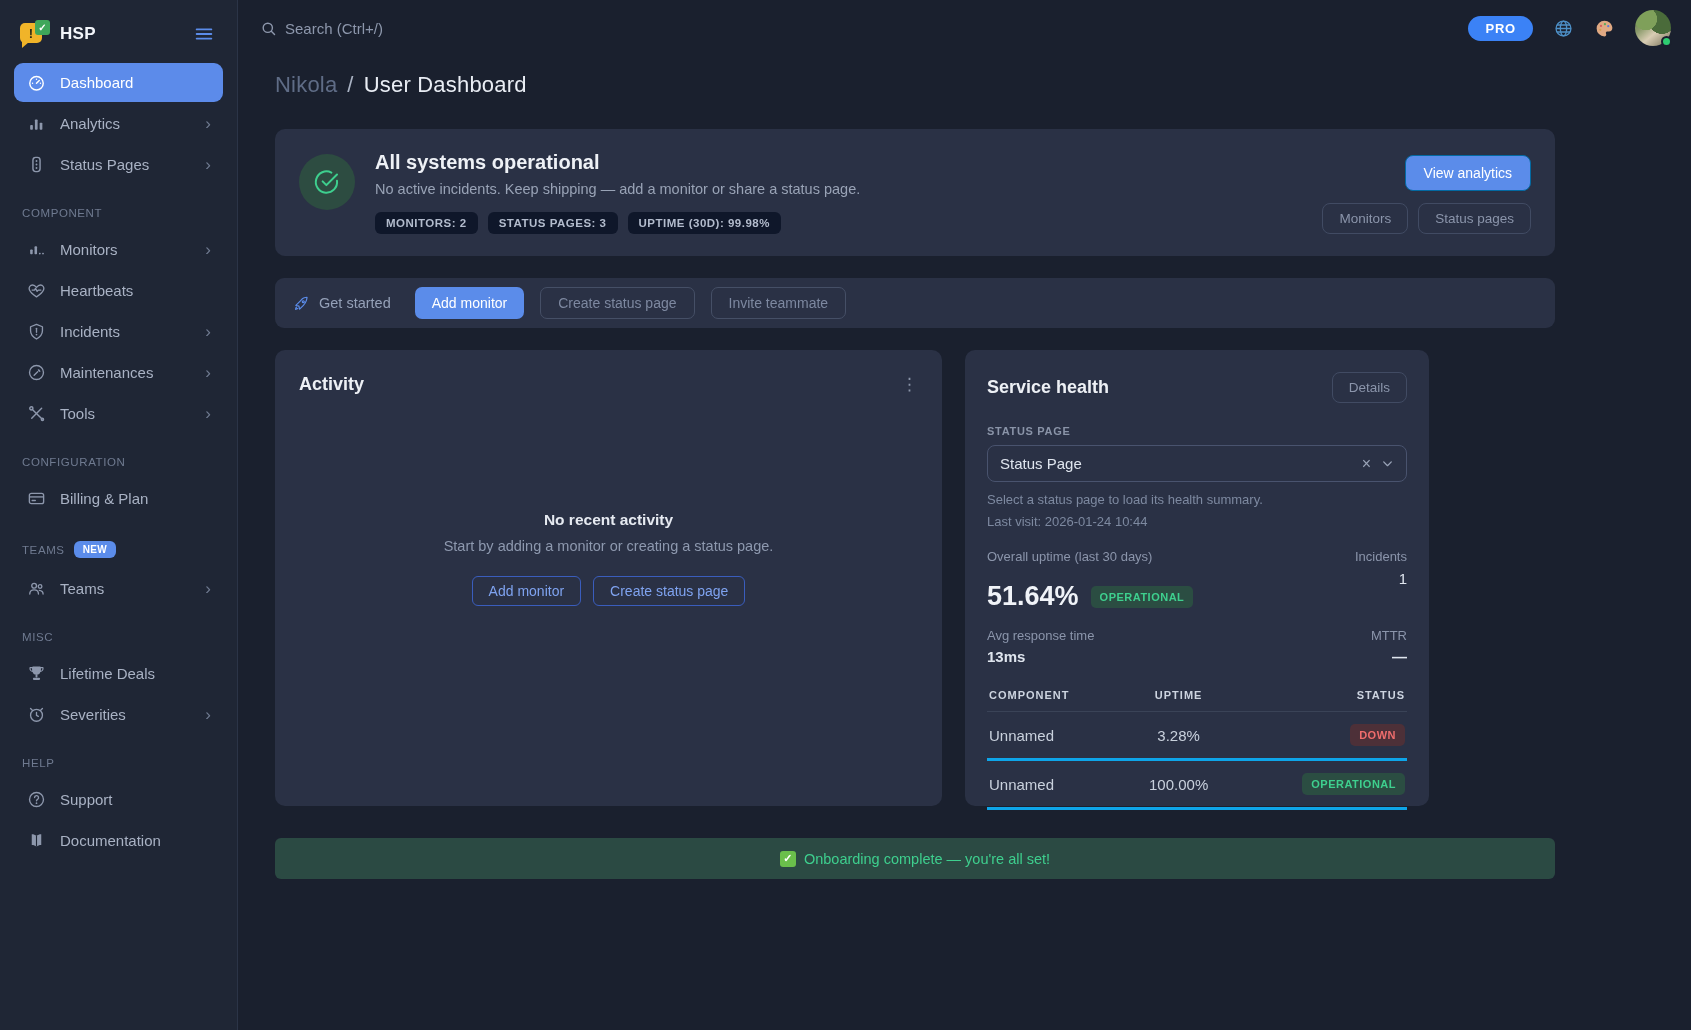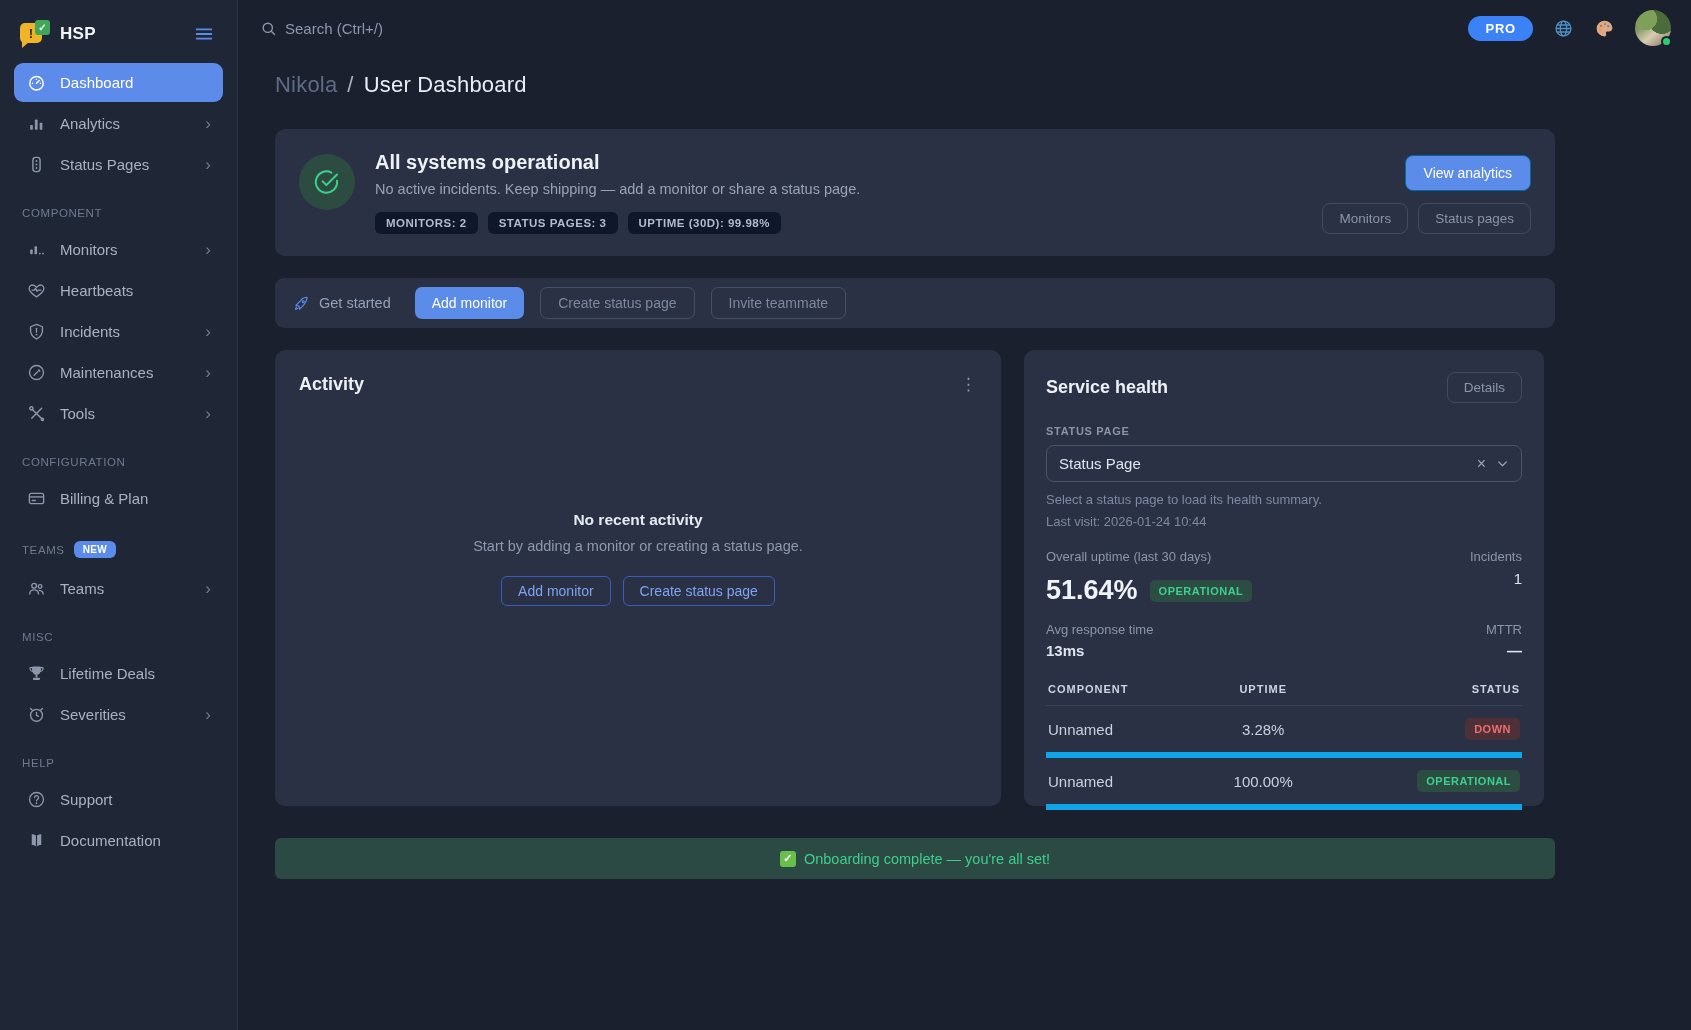--- a/index.html
+++ b/index.html
@@ -116,58 +116,58 @@
   .hero-secondary { display:flex; gap:10px; }
   
   .getstarted { margin-top:22px; width:1280px; height:50px; border-radius:9px; display:flex; align-items:center; gap:14px; padding:0 18px; }
   .gs-label { display:flex; align-items:center; gap:9px; color:#95a1b8; font-size:14.5px; margin-right:10px; }
   .gs-rocket { color:#5b8cea; display:flex; }
   .gs .btn { margin-right:2px; }
   .btn-gs-primary { background:#5b8cea; color:#fff; border:none; padding:8px 17px; font-size:14px; border-radius:7px; }
   .btn-gs-outline { background:transparent; color:#7d88a0; border:1px solid #454f66; padding:7px 17px; font-size:14px; border-radius:7px; }
   
   .grid { margin-top:22px; display:flex; gap:23px; }
-  .card-activity { width:726px; height:456px; padding:24px; display:flex; flex-direction:column; }
+  .card-activity { width:667px; height:456px; padding:24px; display:flex; flex-direction:column; }
   .card-head { display:flex; align-items:center; justify-content:space-between; }
   .card-title { font-size:18px; font-weight:600; color:#edf0f5; }
   .kebab { color:#8a94a8; font-size:17px; cursor:pointer; background:none; border:none; line-height:1; }
   .empty-wrap { flex:1; display:flex; flex-direction:column; align-items:center; justify-content:center; margin-bottom:60px; }
   .empty-title { font-size:15.5px; font-weight:600; color:#e6eaf1; }
   .empty-sub { font-size:14.5px; color:#8e99af; margin-top:9px; }
   .empty-btns { display:flex; gap:12px; margin-top:22px; }
   
-  .card-health { width:520px; height:456px; padding:22px 22px 18px 22px; }
+  .card-health { width:464px; height:456px; padding:22px 22px 18px 22px; }
   .sh-label { font-size:11px; font-weight:600; letter-spacing:.7px; color:#8a94a8; margin-top:22px; }
   .sh-select {
     margin-top:8px; height:37px; border:1px solid #49536e; border-radius:8px;
     display:flex; align-items:center; justify-content:space-between;
     padding:0 12px; cursor:pointer; background:#2a3145;
   }
   .sh-select .val { font-size:15px; color:#dfe5ee; }
   .sh-select .ctrls { display:flex; align-items:center; gap:10px; color:#9aa4b8; }
   .sh-select .x { font-size:16px; cursor:pointer; }
   .sh-helper { font-size:13px; color:#7d89a0; margin-top:10px; }
   .sh-visit { font-size:13px; color:#7d89a0; margin-top:7px; }
   .sh-stats { display:flex; justify-content:space-between; margin-top:20px; }
   .stat-label { font-size:13px; color:#8b95ab; }
-  .uptime-row { display:flex; align-items:center; gap:12px; margin-top:11px; }
+  .uptime-row { display:flex; align-items:center; gap:12px; margin-top:17px; }
   .uptime-val { font-size:27px; font-weight:700; color:#f0f3f8; }
   .stat-right { text-align:right; }
   .stat-val { font-size:15px; color:#dfe5ee; margin-top:6px; }
   .stat-val-b { font-size:15px; font-weight:700; color:#dfe5ee; margin-top:5px; }
   .sh-stats2 { display:flex; justify-content:space-between; margin-top:16px; }
   .badge { display:inline-block; font-size:11px; font-weight:700; letter-spacing:.5px; padding:5px 9px; border-radius:5px; }
   .badge.op { background:#2b4d42; color:#3ecf8e; }
   .badge.down { background:#4d3038; color:#ef6d6d; }
   .health-table { width:100%; border-collapse:collapse; margin-top:16px; }
   .health-table th {
     font-size:11px; letter-spacing:1px; color:#cdd4e0; font-weight:700;
     text-align:left; padding:8px 2px 10px 2px; border-bottom:1px solid #3a4357;
   }
-  .health-table td { font-size:15px; color:#c9d1dd; padding:12px 2px; border-bottom:6px solid #0ea5e9;margin-left:12px; }
+  .health-table td { font-size:15px; color:#c9d1dd; padding:12px 2px; border-bottom:3px solid #0ea5e9;margin-left:12px; }
   .health-table .c { text-align:center; }
   .health-table .r { text-align:right; }
   
   .banner {
     margin-top:32px; width:1280px; height:41px; border-radius:6px;
     background:#2b4a43; display:flex; align-items:center; justify-content:center; gap:8px;
     color:#3ecf8e; font-size:14.5px;
   }
   .banner-check {
     width:16px; height:16px; background:#6abf4b; border-radius:3px;

